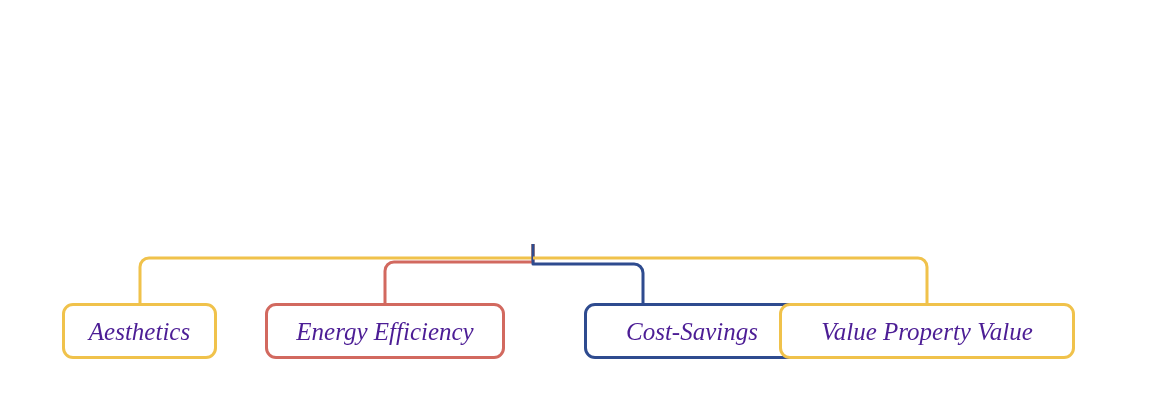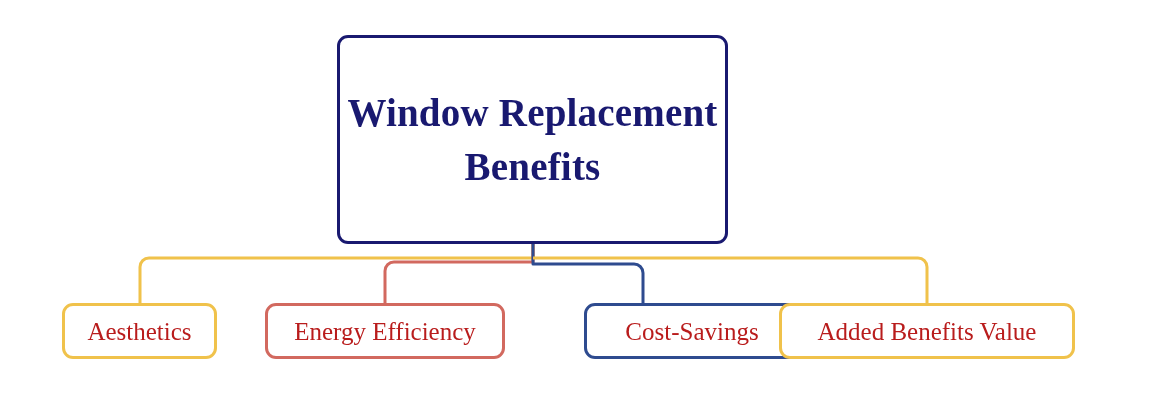--- a/index.html
+++ b/index.html
@@ -55,56 +55,54 @@
     top: 303px;
     height: 56px;
     border-width: 3px;
     border-style: solid;
     border-radius: 11px;
     z-index: 3;
   }
   .node-child .node-label {
     font-size: 25px;
     font-weight: normal;
-    color: #b91c1c;
+    color: #4c1d95;
     line-height: 1;
     white-space: nowrap;
+    font-style: italic;
   }
   .child-0 { left: 62px;  width: 155px; border-color: #F0C24B; }
   .child-1 { left: 265px; width: 240px; border-color: #D2695F; text-align: right; }
   .child-2 { left: 584px; width: 216px; border-color: #2E4B8F; }
   .child-3 { left: 779px; width: 296px; border-color: #F0C24B; }
 </style>
 </head>
 <body>
 
 <div id="diagram">
 
   <svg id="connectors" viewBox="0 0 1149 406" xmlns="http://www.w3.org/2000/svg">
     <g fill="none" stroke-width="3" stroke-linecap="butt" stroke-linejoin="round">
       <path stroke="#F0C24B" d="M 533 244 L 533 258 L 149 258 A 9 9 0 0 0 140 267 L 140 303"></path>
       <path stroke="#D2695F" d="M 533 244 L 533 262 L 394 262 A 9 9 0 0 0 385 271 L 385 303"></path>
       <path stroke="#2E4B8F" d="M 533 244 L 533 264 L 634 264 A 9 9 0 0 1 643 273 L 643 303"></path>
       <path stroke="#F0C24B" d="M 533 258 L 918 258 A 9 9 0 0 1 927 267 L 927 303"></path>
     </g>
   </svg>
 
-  <div class="node node-root">
-    <span class="node-label">Window Replacement Benefits</span>
-  </div>
 
   <div class="node node-child child-0">
     <span class="node-label">Aesthetics</span>
   </div>
 
   <div class="node node-child child-1">
     <span class="node-label">Energy Efficiency</span>
   </div>
 
   <div class="node node-child child-2">
     <span class="node-label">Cost-Savings</span>
   </div>
 
   <div class="node node-child child-3">
-    <span class="node-label">Added Benefits Value</span>
+    <span class="node-label">Value Property Value</span>
   </div>
 
 </div>
 
 </body></html>

